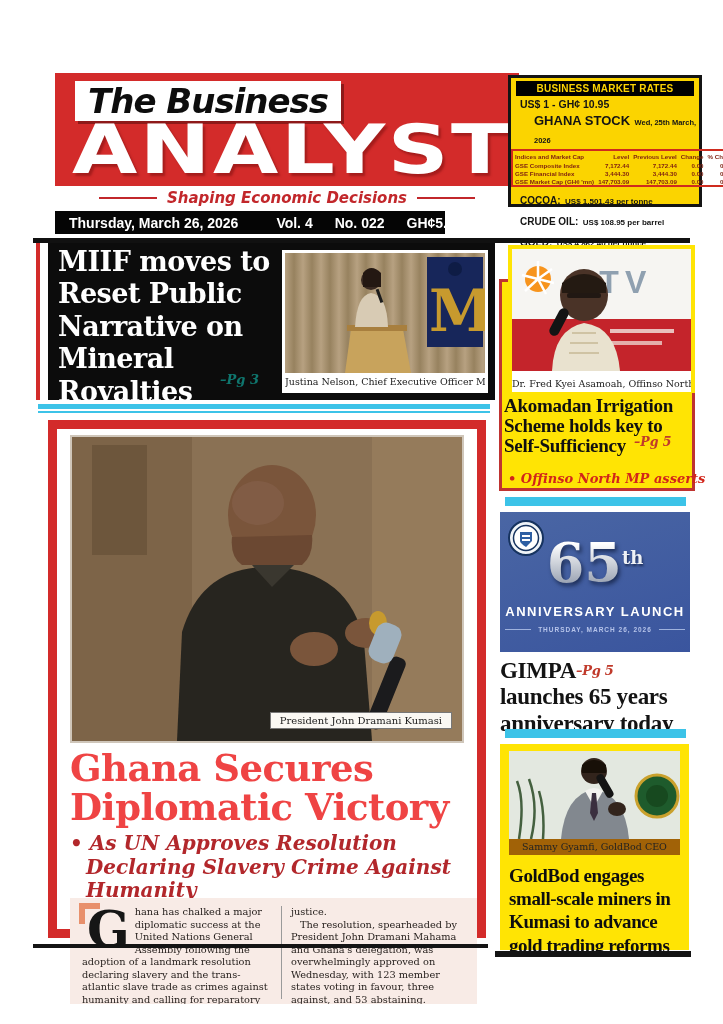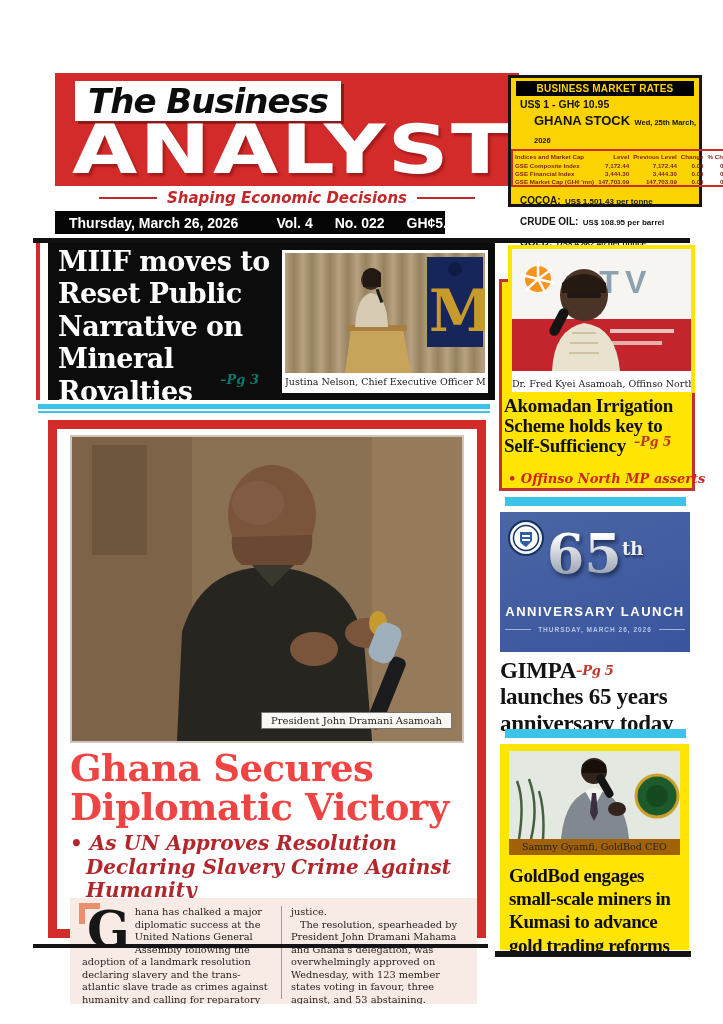--- a/index.html
+++ b/index.html
@@ -89,21 +89,21 @@
                    color:#101010;letter-spacing:-.3px;}
   .tomato-pg{left:634px;top:434px;font:italic 700 12.5px "DejaVu Serif",serif;color:#c03a2b;}
   .tomato-sub{left:508px;top:471px;font:italic 700 13px "DejaVu Serif",serif;color:#d2251a;}
 
   .cyanR1{left:505px;top:497px;width:181px;height:9px;background:#3cc3e8;}
   .cyanR2{left:505px;top:729px;width:181px;height:9px;background:#3cc3e8;}
 
   
   .gimpa-box{left:500px;top:512px;width:190px;height:140px;background:linear-gradient(160deg,#4a66a4,#3a559e);overflow:hidden;}
   .gimpa-crest{position:absolute;left:7px;top:7px;}
-  .gimpa-num-row{position:absolute;left:0;top:15px;width:100%;text-align:center;}
+  .gimpa-num-row{position:absolute;left:0;top:24px;width:100%;text-align:center;}
   .gimpa-num{font:700 54px/54px "DejaVu Serif",serif;color:#e9edf4;
              background:linear-gradient(#ffffff 20%,#8d97a9 90%);-webkit-background-clip:text;background-clip:text;
              -webkit-text-fill-color:transparent;filter:drop-shadow(2px 3px 2px rgba(5,15,40,.6));}
   .gimpa-th{font:700 18px "DejaVu Serif",serif;color:#eef1f6;vertical-align:18px;
             filter:drop-shadow(1px 2px 1px rgba(5,15,40,.6));}
   .gimpa-launch{position:absolute;left:0;top:92px;width:100%;text-align:center;
                 font:800 13px "Liberation Sans",sans-serif;color:#ffffff;letter-spacing:1.5px;}
   .gimpa-date-row{position:absolute;left:0;top:114px;width:100%;display:flex;align-items:center;justify-content:center;gap:7px;}
   .gd-line{display:inline-block;width:26px;height:1.5px;background:#9fb2dd;}
   .gimpa-date{font:700 6.5px "Liberation Sans",sans-serif;color:#b6c4ea;letter-spacing:1px;}
@@ -242,21 +242,21 @@
         <ellipse cx="186" cy="66" rx="26" ry="22" fill="#84604a" opacity=".7"></ellipse>
         <path d="M160,100 Q158,120 170,128 L230,128 Q242,118 240,98 Z" fill="#6b4832"></path>
         <path d="M105,304 L110,195 Q130,128 200,130 Q278,134 292,205 L300,304 Z" fill="#27251f"></path>
         <path d="M180,128 L200,150 L222,128 Z" fill="#3a372f"></path>
         <ellipse cx="242" cy="212" rx="24" ry="17" fill="#7a553b"></ellipse>
         <ellipse cx="294" cy="196" rx="21" ry="15" fill="#7a553b"></ellipse>
         <ellipse cx="306" cy="186" rx="9" ry="12" fill="#c79a2e"></ellipse>
         <rect x="306" y="218" width="16" height="76" rx="6" transform="rotate(22 314 256)" fill="#1b1b1d"></rect>
         <rect x="300" y="186" width="26" height="40" rx="10" transform="rotate(22 313 206)" fill="#9fb0bd"></rect>
       </svg>
-      <div class="main-cap">President John Dramani Asamoah</div>
+      <div class="main-cap">President John Dramani Kumasi</div>
     </div>
     <div class="main-headline">Ghana Secures Diplomatic Victory</div>
     <div class="main-bullets">
       <div>• As UN Approves Resolution Declaring Slavery Crime Against Humanity</div>
       <div>• Demands Reparations</div>
     </div>
     <div class="main-body">
       <div class="col1">
         <span class="dropcap">G</span><span>hana has chalked a major diplomatic success at the United Nations General Assembly following the adoption of a landmark resolution declaring slavery and the trans-atlantic slave trade as crimes against humanity and calling for reparatory</span>
       </div>

